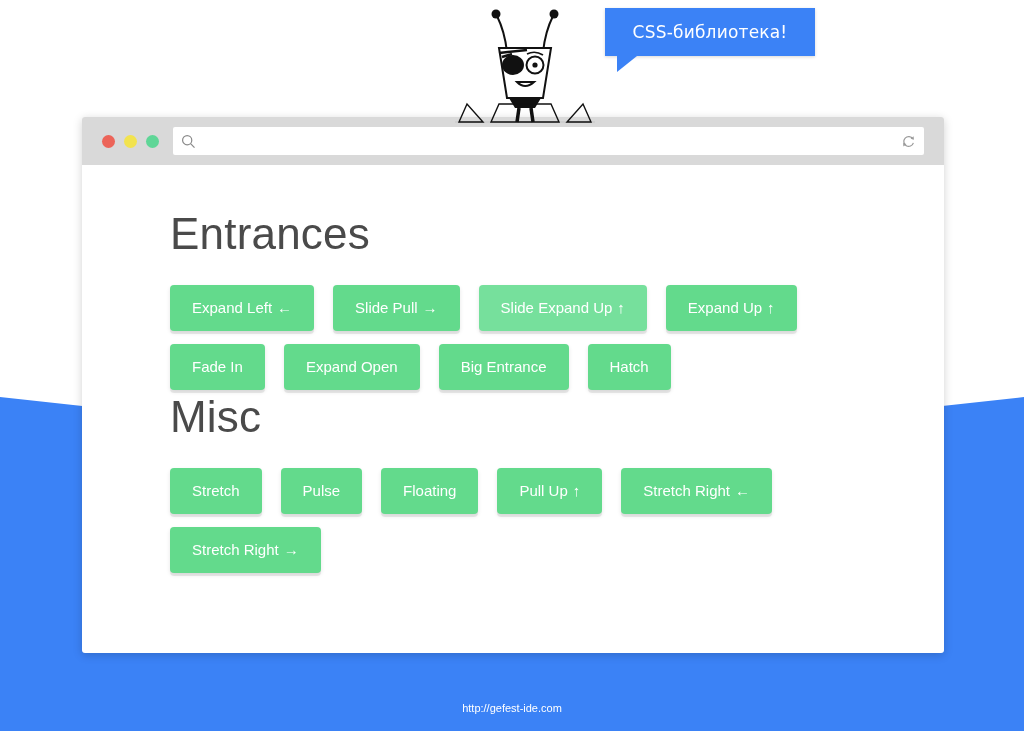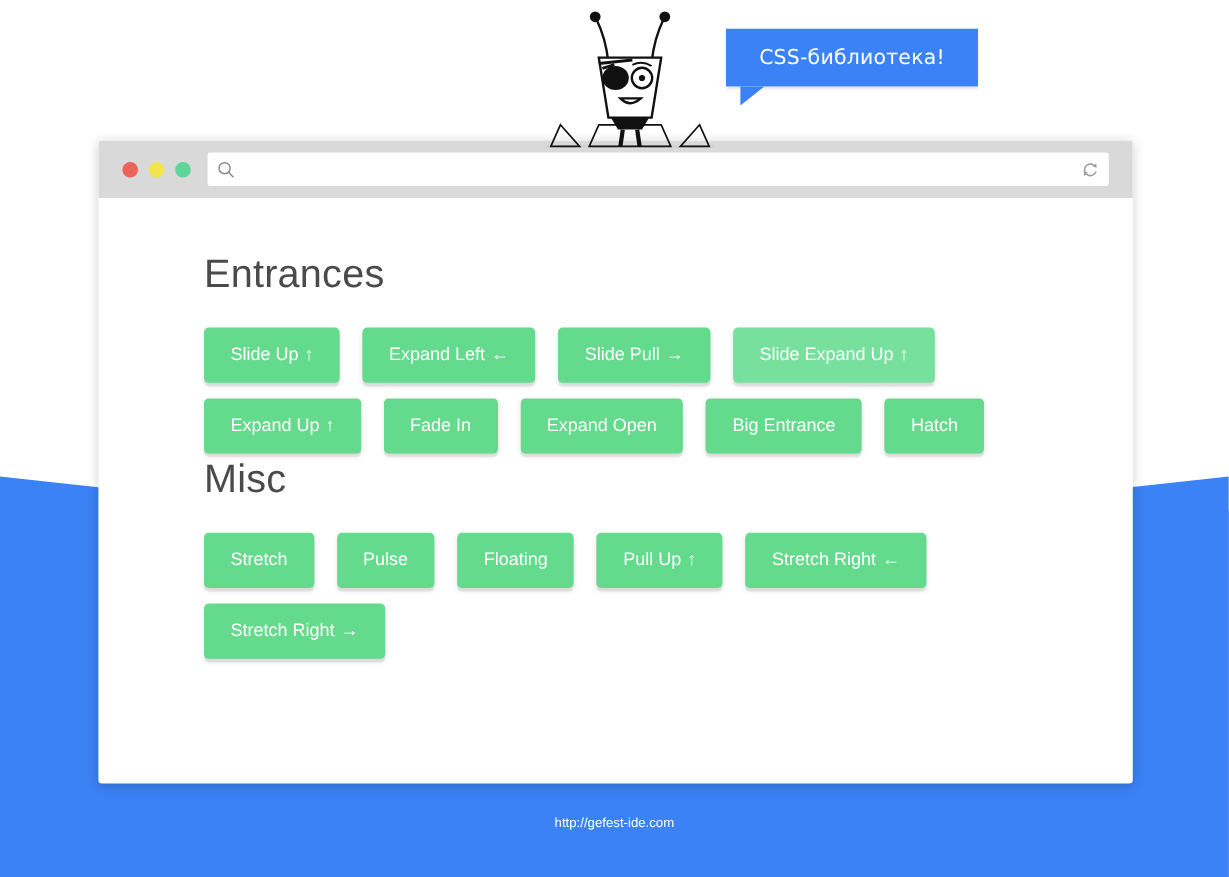--- a/index.html
+++ b/index.html
@@ -29,21 +29,21 @@
     position: absolute;
     left: 455px;
     top: 4px;
     width: 140px;
     height: 122px;
     z-index: 4;
   }
   #speech-bubble {
     position: absolute;
     left: 605px;
-    top: 24px;
+    top: 8px;
     width: 210px;
     height: 48px;
     background: #3b82f6;
     z-index: 4;
     display: flex;
     align-items: center;
     justify-content: center;
     box-shadow: 0 1px 3px rgba(0,0,0,0.16);
   }
   #speech-bubble::after {
@@ -136,21 +136,21 @@
   }
 
   
   #page-content {
     padding: 44px 0 0 88px;
     box-sizing: border-box;
   }
   .section { margin-bottom: 2px; }
   .section + .section { }
   .section-title {
-    font-size: 33px;
+    font-size: 44px;
     font-weight: 400;
     color: #4a4a4a;
     margin: 0 0 26px 0;
     font-family: "Liberation Sans", sans-serif;
     letter-spacing: 0.2px;
   }
   .btn-row {
     display: flex;
     flex-wrap: wrap;
     gap: 13px 19px;
@@ -173,21 +173,21 @@
     text-align: center;
   }
   .anim-btn.faded { background: #76e09c; }
   .anim-btn .arrow { margin-left: 5px; font-weight: bold; }
 
   
   #footer-link {
     position: absolute;
     left: 0;
     right: 0;
-    top: 680px;
+    top: 702px;
     text-align: center;
     color: #ffffff;
     font-size: 11px;
     font-family: "Liberation Sans", sans-serif;
     z-index: 5;
     text-decoration: none;
   }
 </style>
 </head>
 <body>
@@ -265,21 +265,20 @@
         </svg>
       </span>
     </div>
   </div>
 
   <div id="page-content">
 
   <div class="section">
         <h2 class="section-title">Entrances</h2>
         <div class="btn-row">
-          <button class="anim-btn"><span>Slide Up</span><span class="arrow">↑</span></button>
           <button class="anim-btn"><span>Expand Left</span><span class="arrow">←</span></button>
           <button class="anim-btn"><span>Slide Pull</span><span class="arrow">→</span></button>
           <button class="anim-btn faded"><span>Slide Expand Up</span><span class="arrow">↑</span></button>
           <button class="anim-btn"><span>Expand Up</span><span class="arrow">↑</span></button>
           <button class="anim-btn"><span>Fade In</span></button>
           <button class="anim-btn"><span>Expand Open</span></button>
           <button class="anim-btn"><span>Big Entrance</span></button>
           <button class="anim-btn"><span>Hatch</span></button>
         </div>
       </div>

